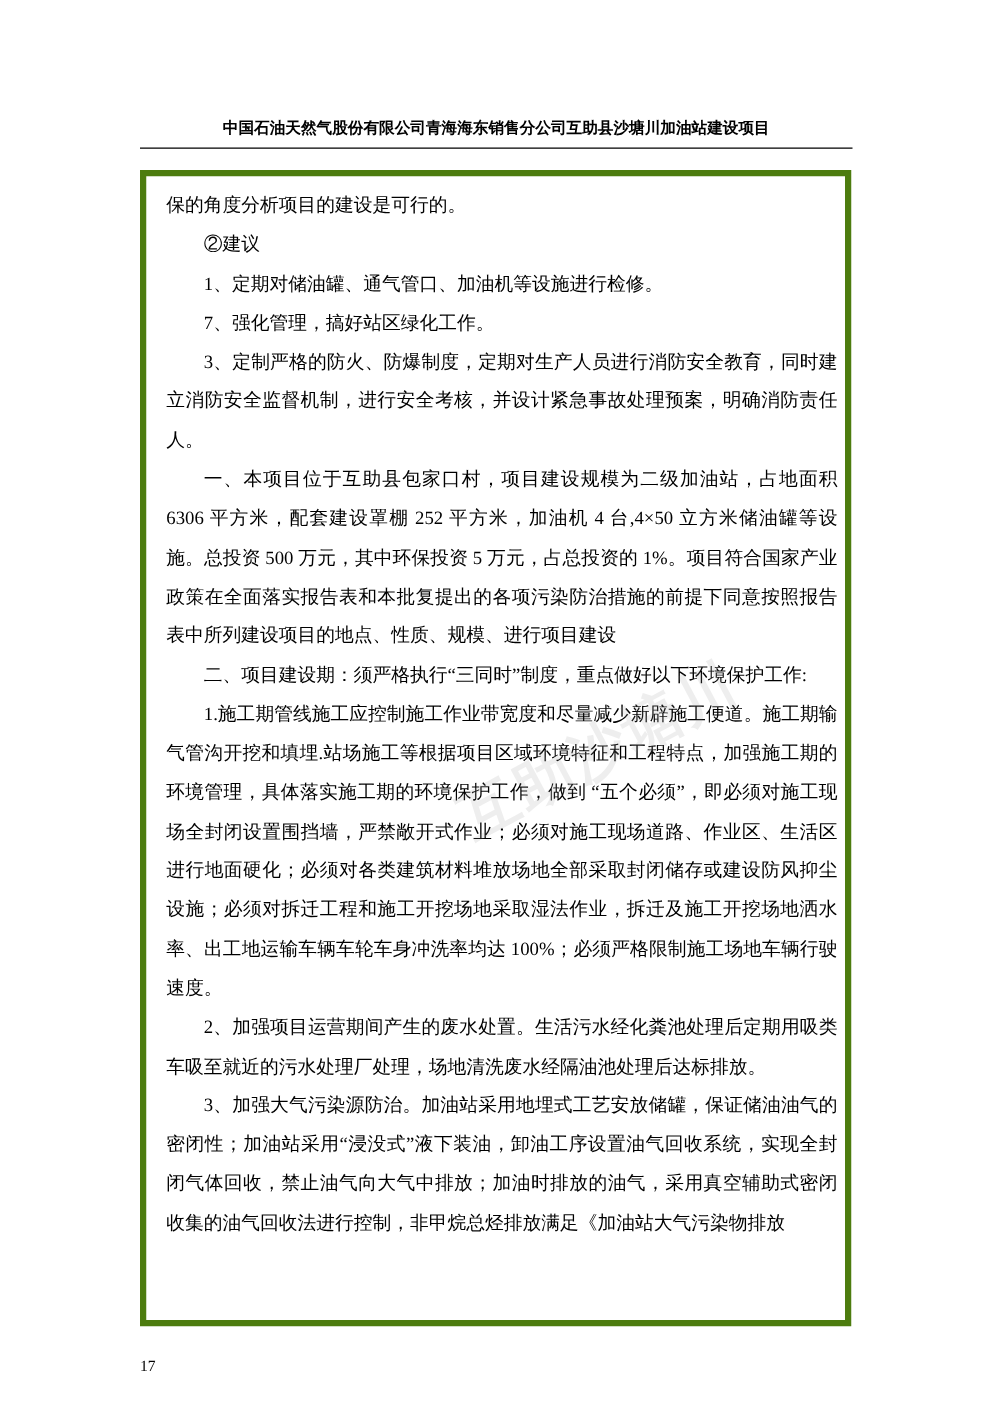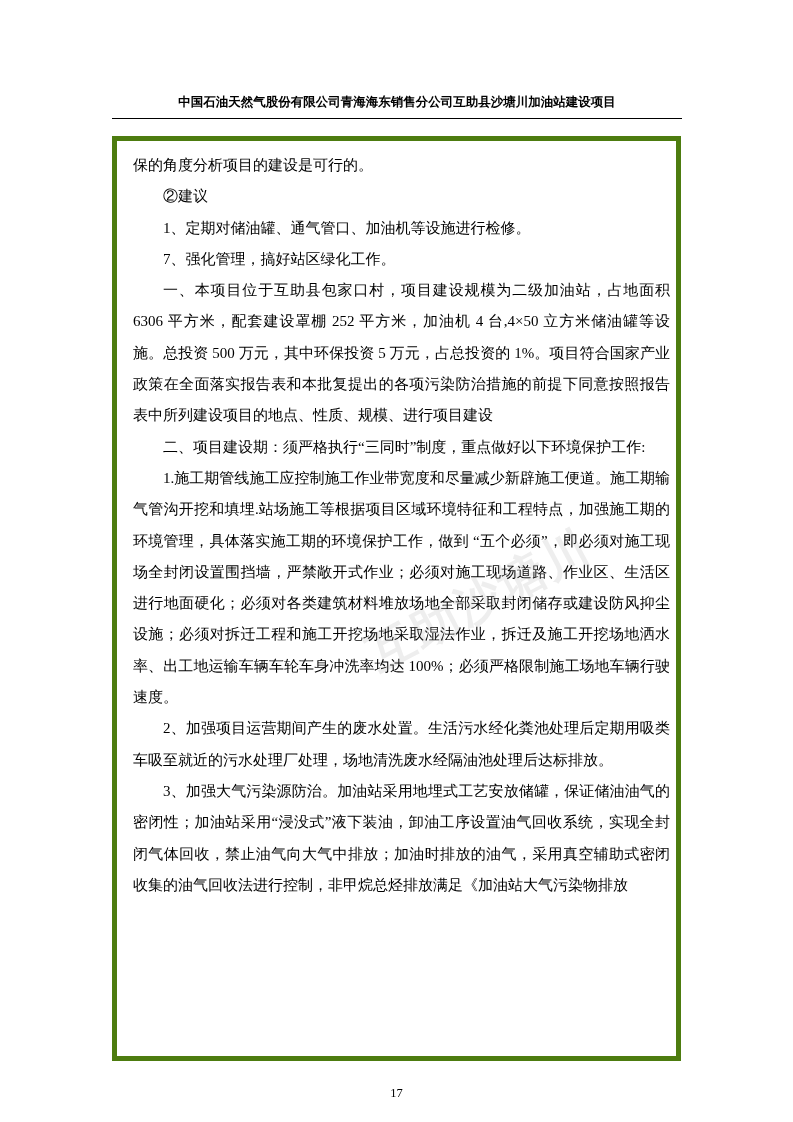--- a/index.html
+++ b/index.html
@@ -85,39 +85,39 @@
     white-space: nowrap;
     pointer-events: none;
     letter-spacing: 3px;
     font-family: "Liberation Serif", "DejaVu Serif", serif;
   }
   .page-number {
     position: absolute;
     left: 112px;
     top: 1038px;
     width: 569px;
-    text-align: center;
     font-size: 12.5px;
     font-family: "Liberation Serif", "DejaVu Serif", serif;
   }
 </style>
 </head>
 <body>
 
 <div class="page">
 
   <div class="header">中国石油天然气股份有限公司青海海东销售分公司互助县沙塘川加油站建设项目</div>
   <div class="header-rule"></div>
 
   <div class="content-box">
     <div class="body-text">
       <p class="ind0">保的角度分析项目的建设是可行的。</p>
       <p class="ind2">②建议</p>
       <p class="ind2">1、定期对储油罐、通气管口、加油机等设施进行检修。</p>
       <p class="ind2">7、强化管理，搞好站区绿化工作。</p>
+      <p class="ind2">3、定制严格的防火、防爆制度，定期对生产人员进行消防安全教育，同时建立消防安全监督机制，进行安全考核，并设计紧急事故处理预案，明确消防责任人。</p>
       <p class="ind2">一、本项目位于互助县包家口村，项目建设规模为二级加油站，占地面积6306 平方米，配套建设罩棚 252 平方米，加油机 4 台,4×50 立方米储油罐等设施。总投资 500 万元，其中环保投资 5 万元，占总投资的 1%。项目符合国家产业政策在全面落实报告表和本批复提出的各项污染防治措施的前提下同意按照报告表中所列建设项目的地点、性质、规模、进行项目建设</p>
       <p class="ind2">二、项目建设期：须严格执行“三同时”制度，重点做好以下环境保护工作:</p>
       <p class="ind2">1.施工期管线施工应控制施工作业带宽度和尽量减少新辟施工便道。施工期输气管沟开挖和填埋.站场施工等根据项目区域环境特征和工程特点，加强施工期的环境管理，具体落实施工期的环境保护工作，做到 “五个必须”，即必须对施工现场全封闭设置围挡墙，严禁敞开式作业；必须对施工现场道路、作业区、生活区进行地面硬化；必须对各类建筑材料堆放场地全部采取封闭储存或建设防风抑尘设施；必须对拆迁工程和施工开挖场地采取湿法作业，拆迁及施工开挖场地洒水率、出工地运输车辆车轮车身冲洗率均达 100%；必须严格限制施工场地车辆行驶速度。</p>
       <p class="ind2">2、加强项目运营期间产生的废水处置。生活污水经化粪池处理后定期用吸类车吸至就近的污水处理厂处理，场地清洗废水经隔油池处理后达标排放。</p>
       <p class="ind2">3、加强大气污染源防治。加油站采用地埋式工艺安放储罐，保证储油油气的密闭性；加油站采用“浸没式”液下装油，卸油工序设置油气回收系统，实现全封闭气体回收，禁止油气向大气中排放；加油时排放的油气，采用真空辅助式密闭收集的油气回收法进行控制，非甲烷总烃排放满足《加油站大气污染物排放</p>
     </div>
     <div class="watermark">互助沙塘川</div>
   </div>
 
   <div class="page-number">17</div>

